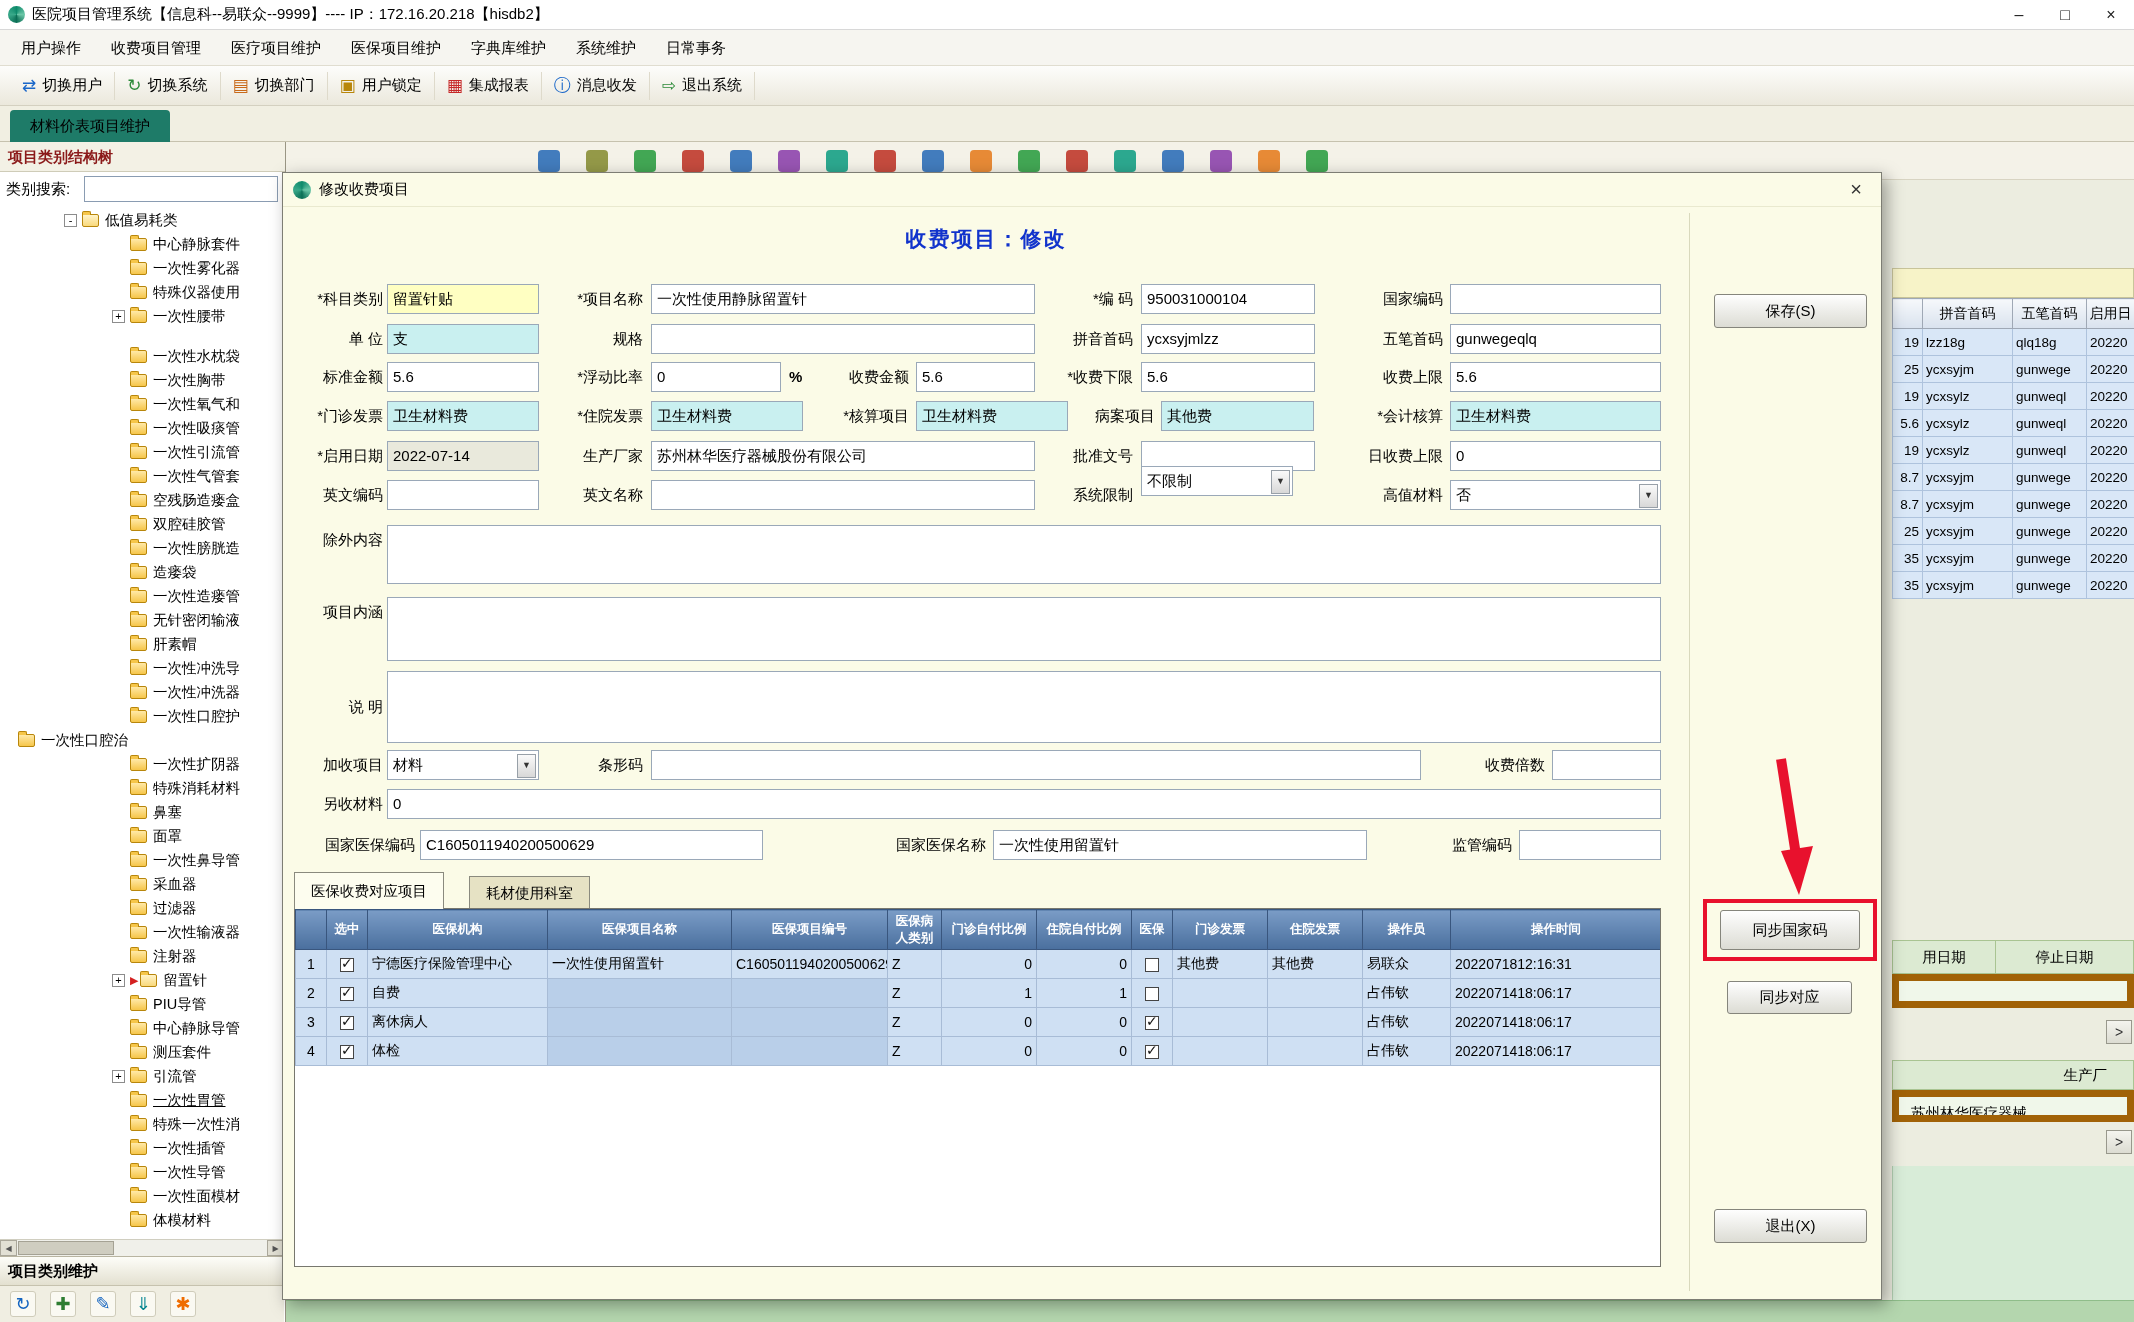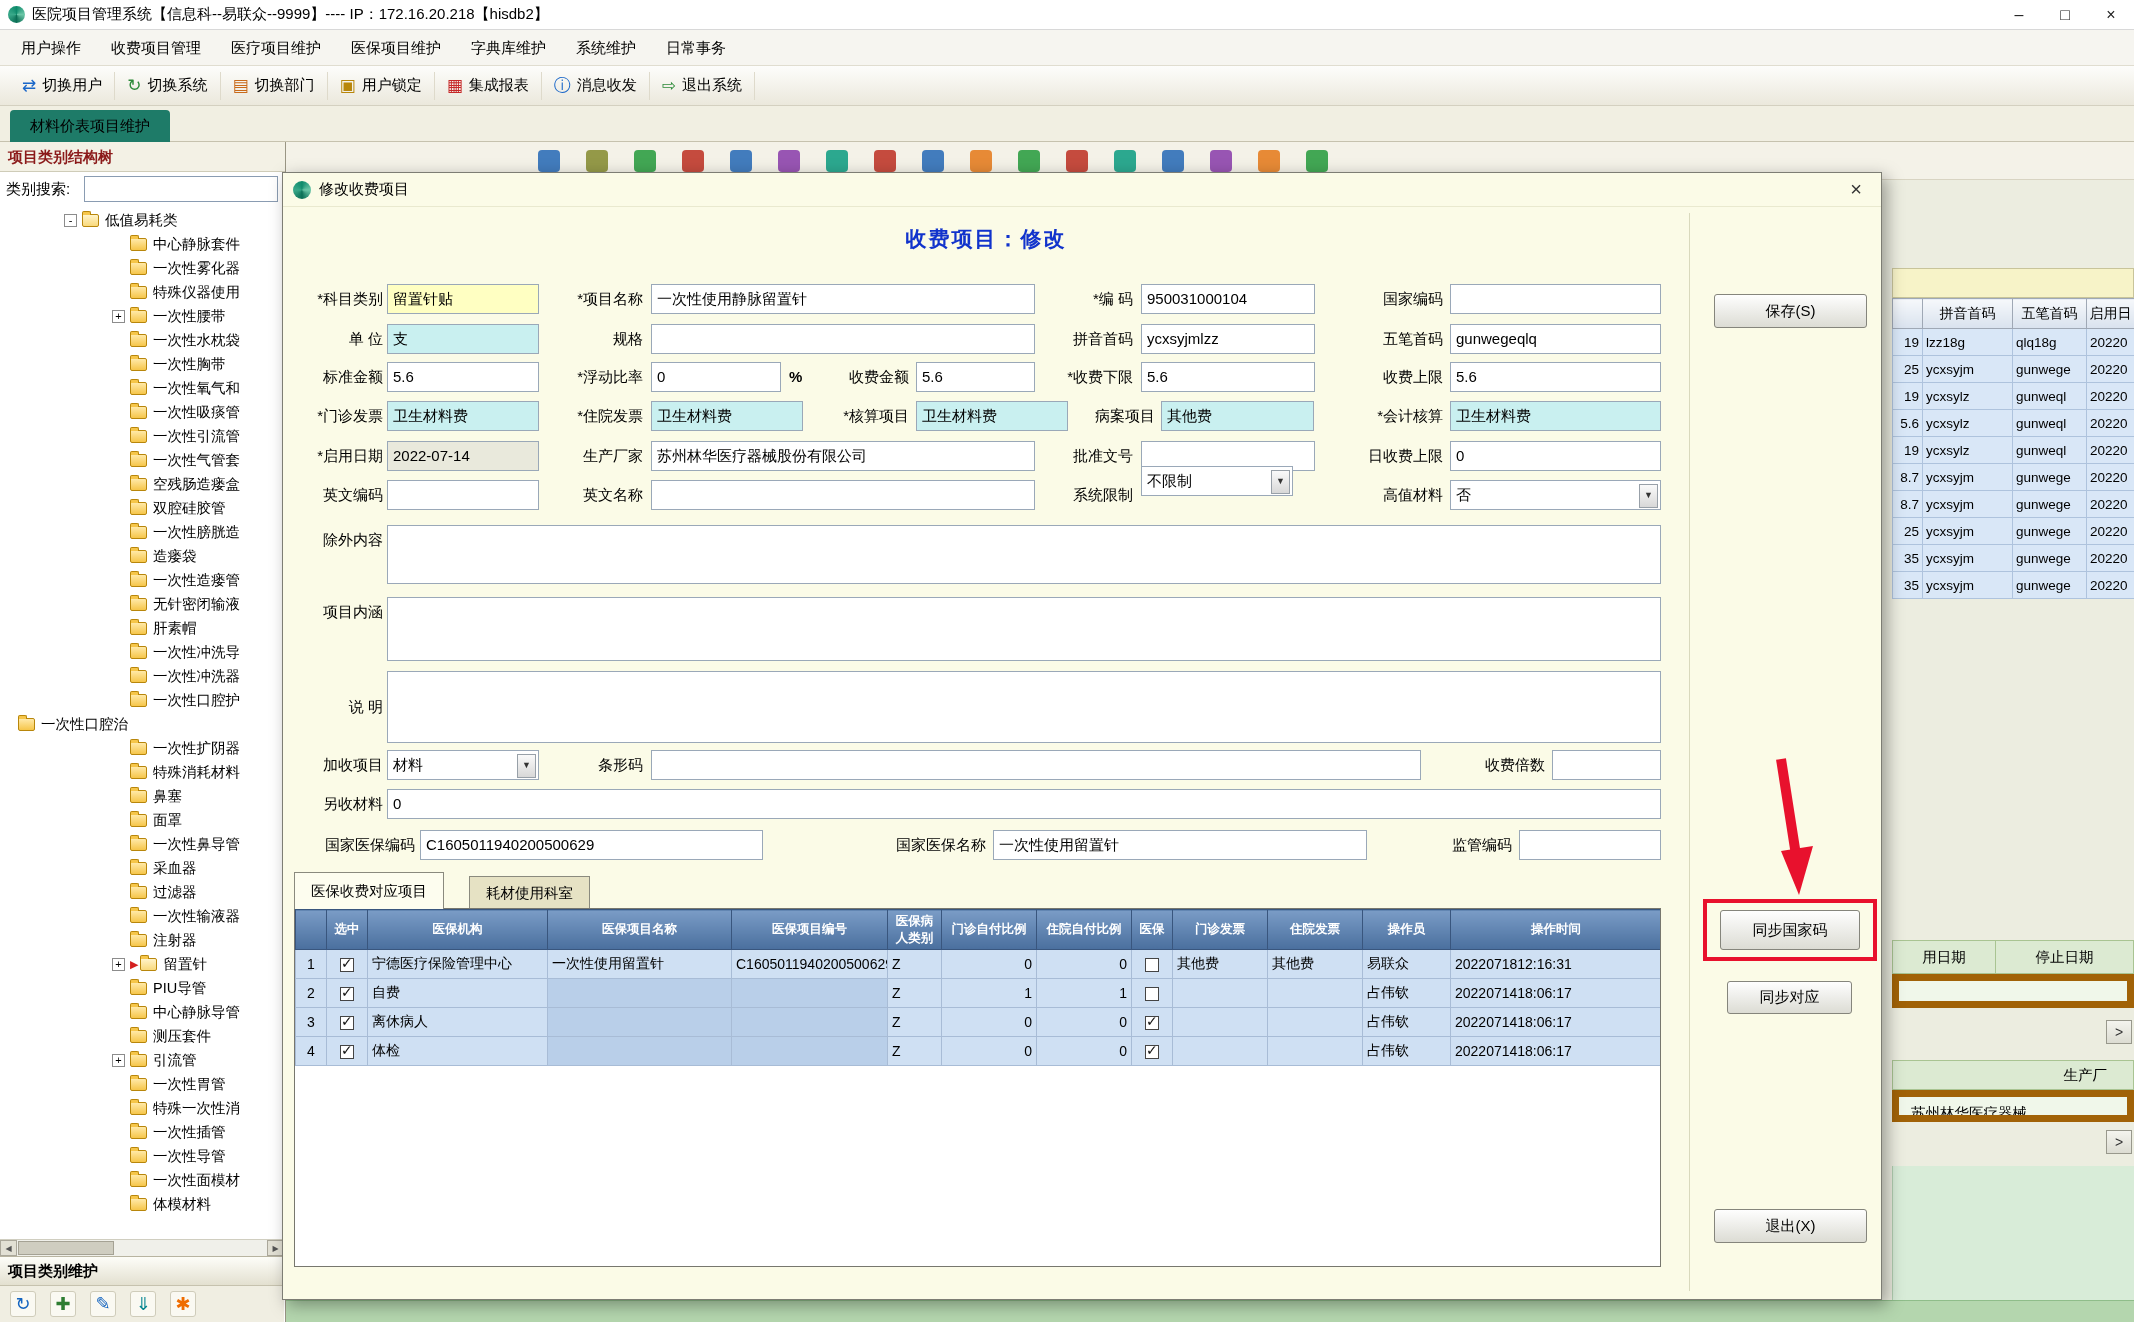--- a/index.html
+++ b/index.html
@@ -355,21 +355,21 @@
         <span class="t-label">特殊仪器使用</span>
       </div>
 
       <div class="tree-item" style="padding-left: 112px;">
         <span class="exp on">+</span>
 
         <span class="folder"></span>
         <span class="t-label">一次性腰带</span>
       </div>
 
-      <div class="tree-item" style="padding-left: 112px;">
+      <div class="tree-item" style="padding-left: 112px; margin-top: 16px;">
         <span class="exp"></span>
 
         <span class="folder"></span>
         <span class="t-label">一次性水枕袋</span>
       </div>
 
       <div class="tree-item" style="padding-left: 112px;">
         <span class="exp"></span>
 
         <span class="folder"></span>
@@ -572,21 +572,21 @@
         <span class="t-label">测压套件</span>
       </div>
 
       <div class="tree-item" style="padding-left: 112px;">
         <span class="exp on">+</span>
 
         <span class="folder"></span>
         <span class="t-label">引流管</span>
       </div>
 
-      <div class="tree-item" style="padding-left: 112px;">
+      <div class="tree-item" style="padding-left: 112px; text-decoration: underline;">
         <span class="exp"></span>
 
         <span class="folder"></span>
         <span class="t-label">一次性胃管</span>
       </div>
 
       <div class="tree-item" style="padding-left: 112px;">
         <span class="exp"></span>
 
         <span class="folder"></span>

